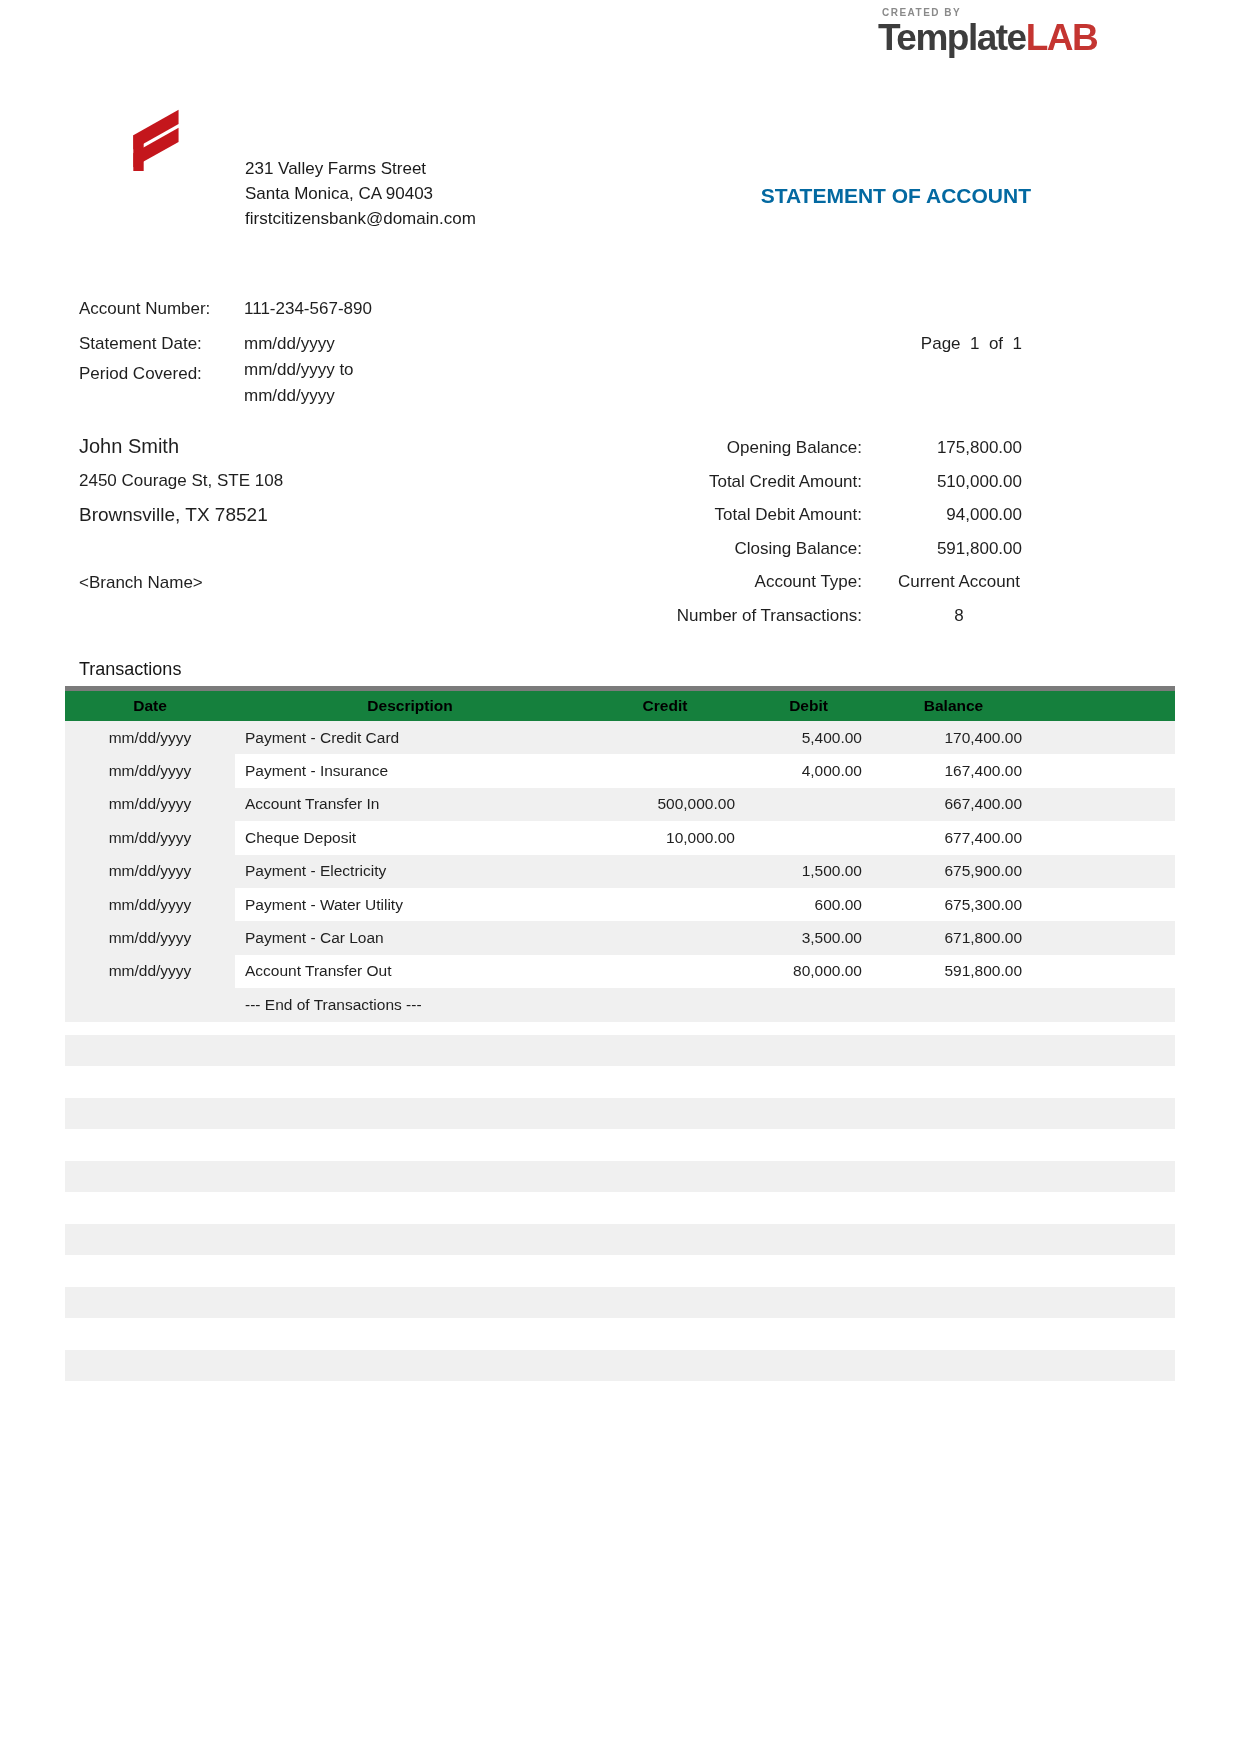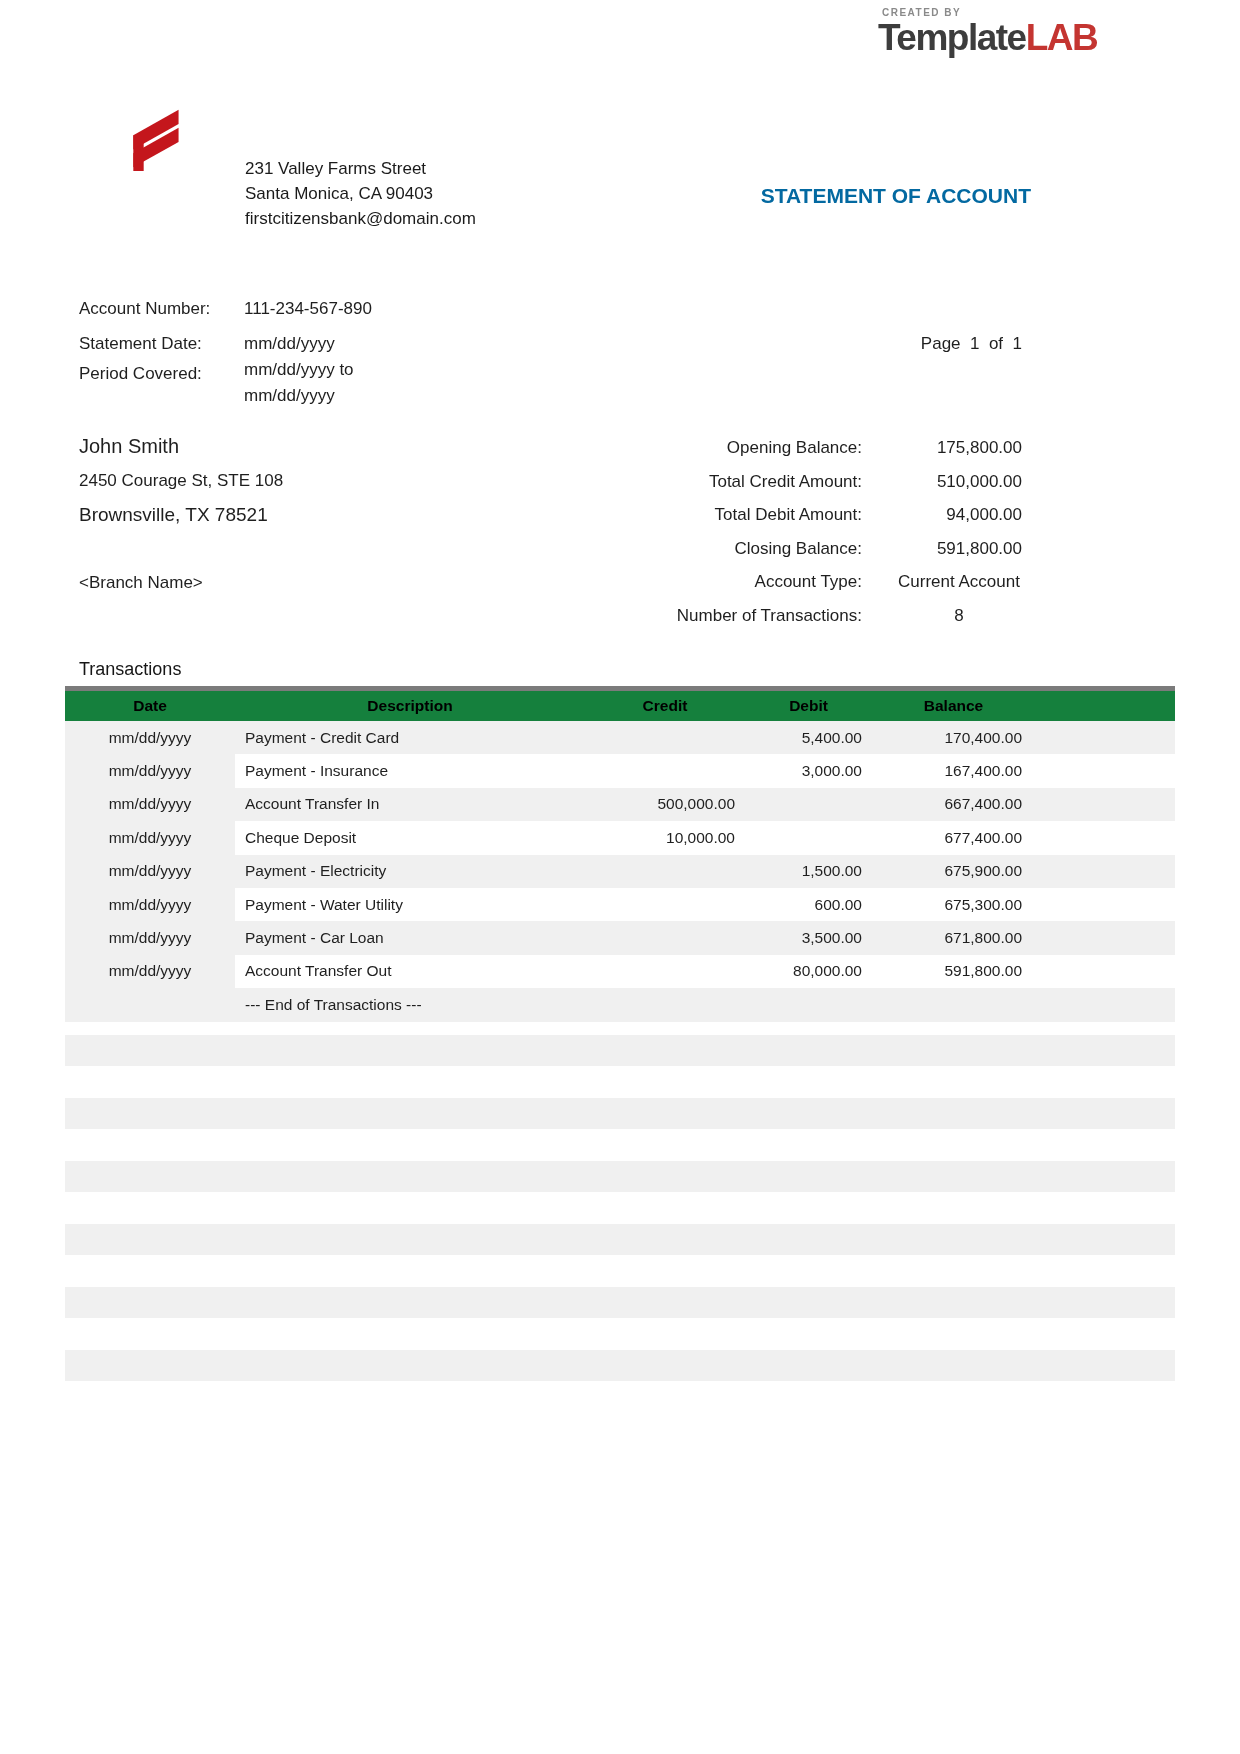--- a/index.html
+++ b/index.html
@@ -153,21 +153,21 @@
           <td class="c-desc">Payment - Credit Card</td>
           <td class="c-credit"></td>
           <td class="c-debit">5,400.00</td>
           <td class="c-balance">170,400.00</td>
           <td></td>
         </tr>
         <tr>
           <td class="c-date">mm/dd/yyyy</td>
           <td class="c-desc">Payment - Insurance</td>
           <td class="c-credit"></td>
-          <td class="c-debit">3,000.00</td>
+          <td class="c-debit">4,000.00</td>
           <td class="c-balance">167,400.00</td>
           <td></td>
         </tr>
         <tr class="gray">
           <td class="c-date">mm/dd/yyyy</td>
           <td class="c-desc">Account Transfer In</td>
           <td class="c-credit">500,000.00</td>
           <td class="c-debit"></td>
           <td class="c-balance">667,400.00</td>
           <td></td>

